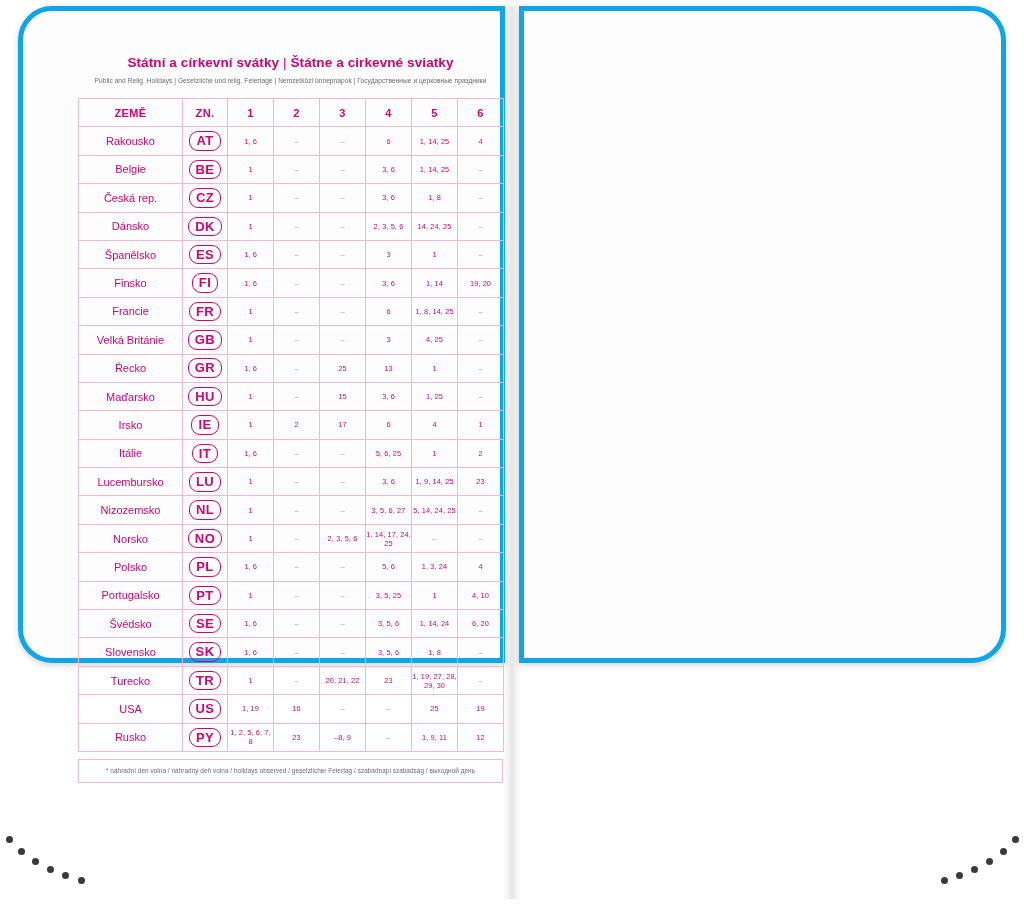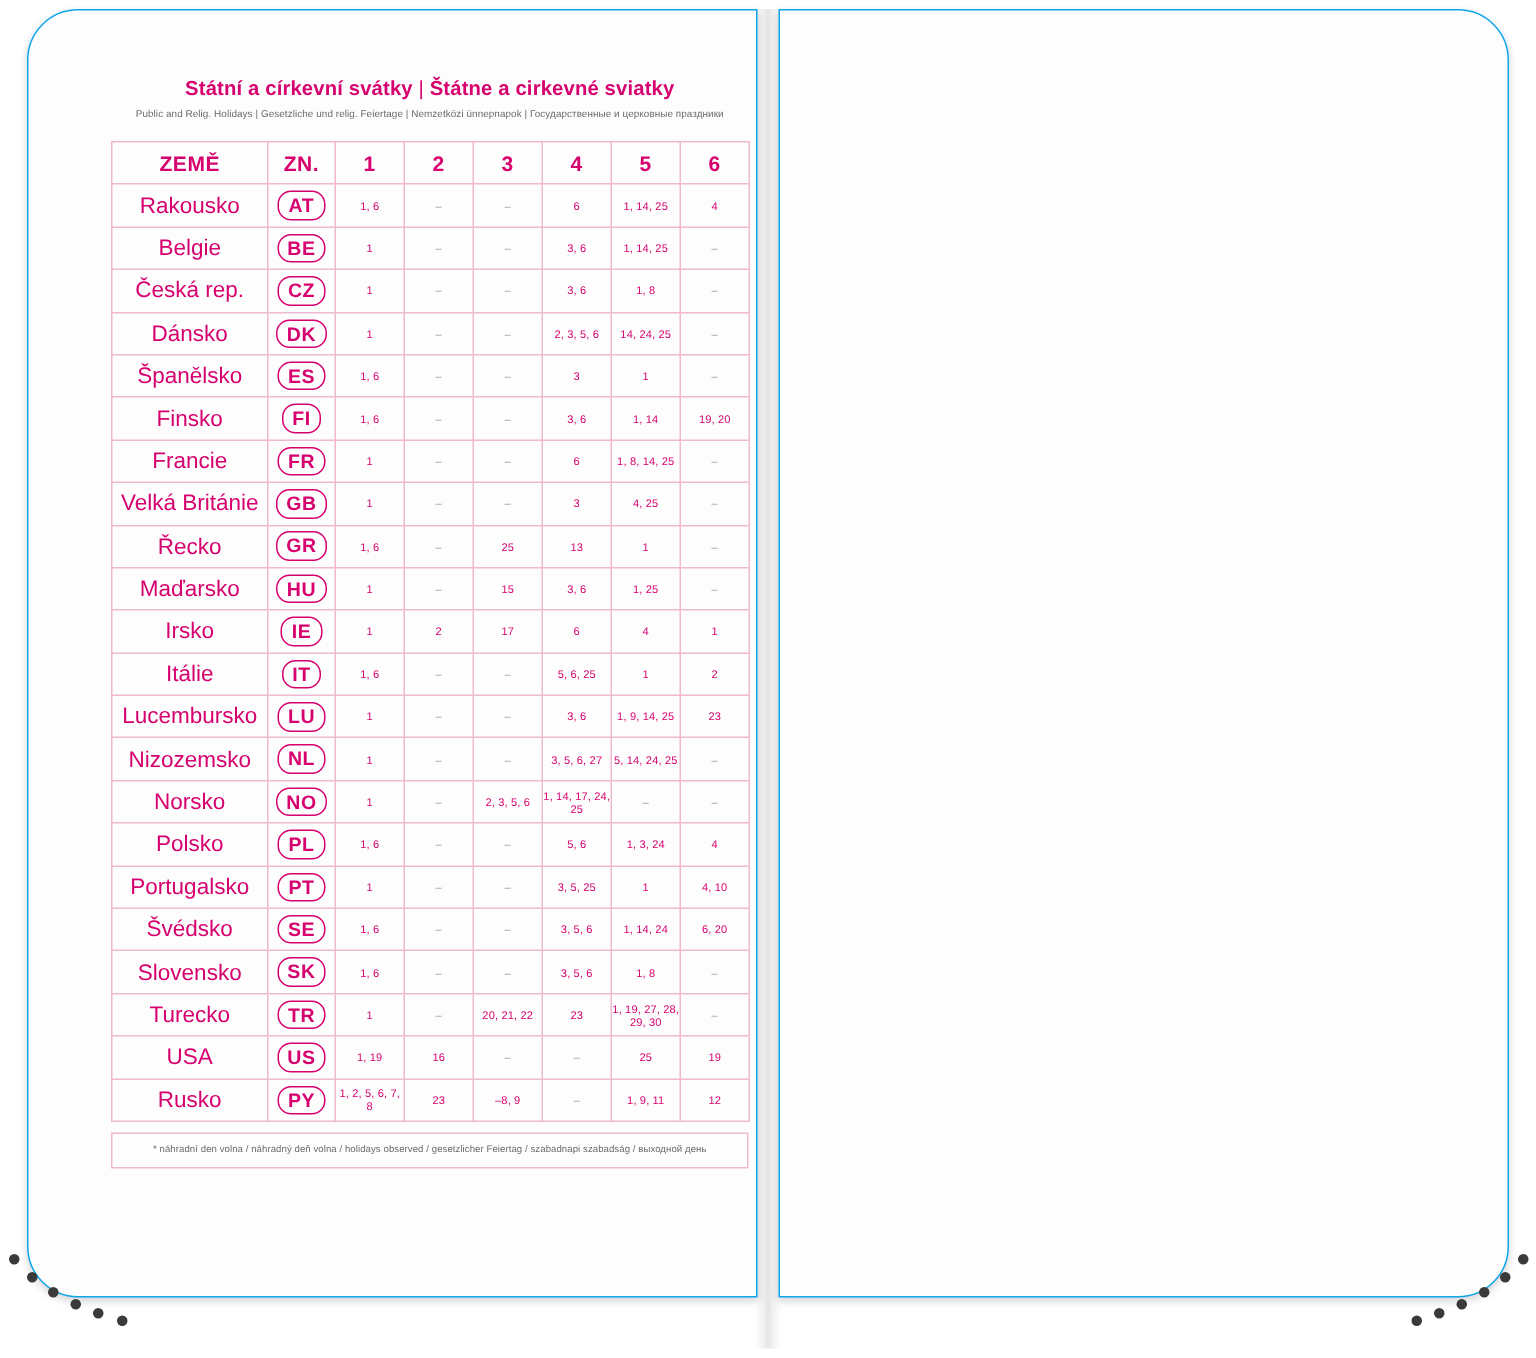--- a/index.html
+++ b/index.html
@@ -13,23 +13,23 @@
     position: relative;
     width: 1024px; height: 905px;
     background: #ffffff;
     overflow: hidden;
   }
 
   
   .page {
     position: absolute;
     top: 6px;
-    height: 859px;
+    height: 657px;
     background: #fdfdfd;
-    border: 1px solid #0ea5e9;
+    border: 5px solid #0ea5e9;
     box-shadow: 0 2px 6px rgba(0,0,0,0.18);
     padding-left: 15px;
   }
   .page-left {
     left: 18px; width: 487px;
     border-top-left-radius: 34px;
     border-bottom-left-radius: 34px;
   }
   .page-right {
     left: 519px; width: 487px;
@@ -76,29 +76,29 @@
     table-layout: fixed;
   }
   table.hol th, table.hol td {
     border: 1px solid #f0b9d2;
     text-align: center;
     padding: 0;
     height: 28.4px;
     color: #d6006e;
   }
   table.hol th {
-    font-size: 14px;
+    font-size: 11px;
     font-weight: bold;
     letter-spacing: .4px;
   }
   th.c-country, td.c-country {
     width: 104px;
     text-align: left;
     padding-left: 9px;
-    font-size: 15px;
+    font-size: 11px;
   }
   th.c-zn, td.c-zn { width: 45px; margin-top: 28px; }
   th.c-m, td.c-m   { width: 46px; }
 
   td.c-country { color: #d6006e; font-weight: normal; }
   td.c-val {
     font-size: 7.4px;
     color: #5a5a5a;
     letter-spacing: .1px;
   }

